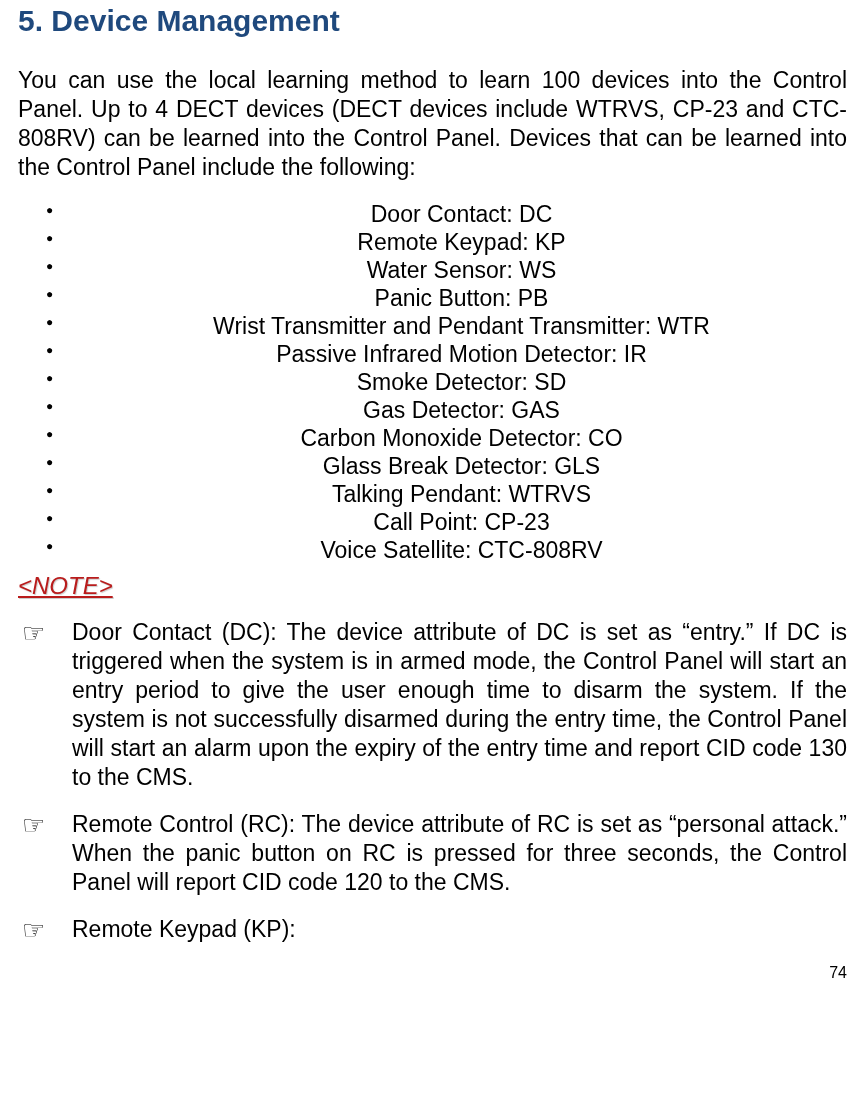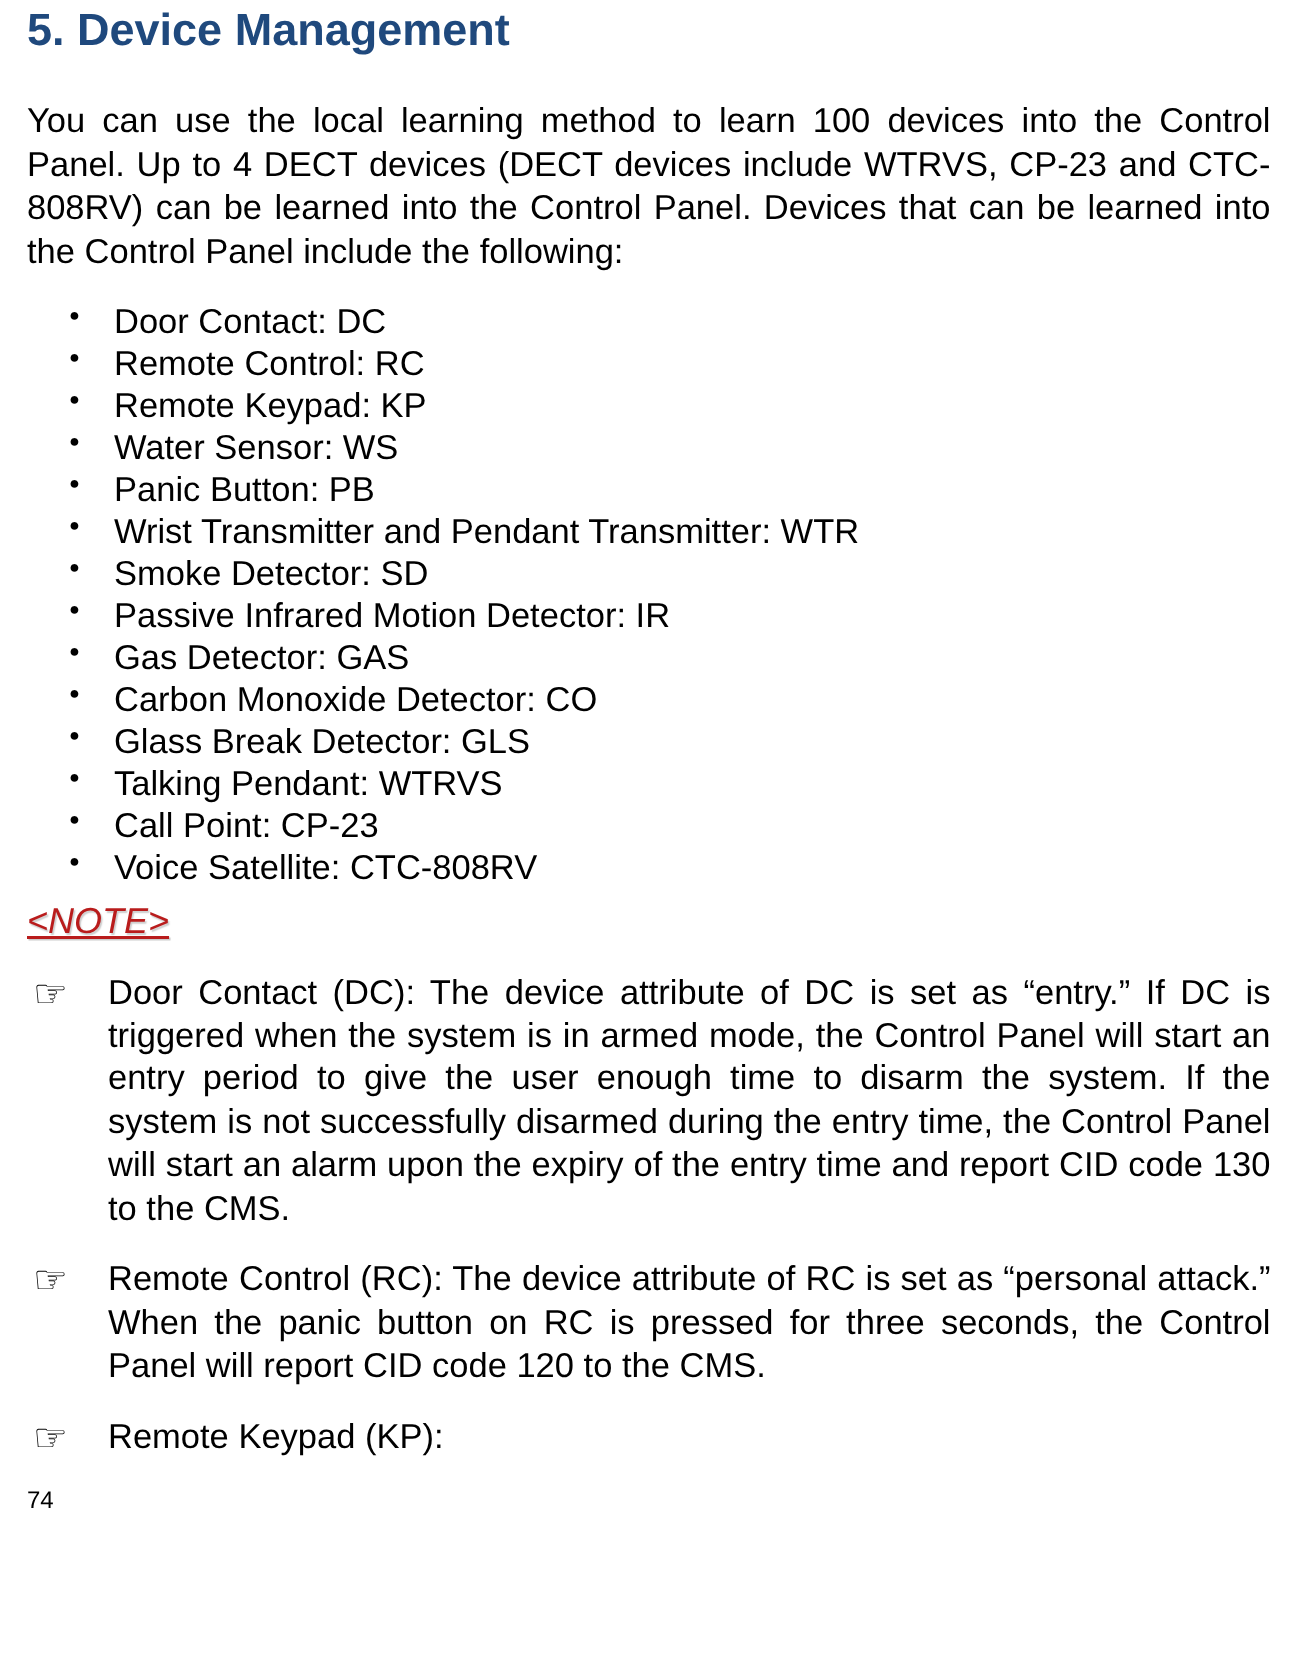--- a/index.html
+++ b/index.html
@@ -24,20 +24,21 @@
     .intro-text {
       font-size: 23px;
       line-height: 1.26;
       text-align: justify;
       margin-bottom: 18px;
     }
     .device-list {
       list-style: none;
       margin-left: 28px;
       margin-bottom: 8px;
+      text-align: center;
     }
     .device-list li {
       font-size: 23px;
       line-height: 1.22;
       position: relative;
       padding-left: 30px;
     }
     .device-list li::before {
       content: "●";
       position: absolute;
@@ -64,41 +65,40 @@
       flex-shrink: 0;
       padding-left: 4px;
     }
     .note-text {
       font-size: 23px;
       line-height: 1.26;
       text-align: justify;
       flex: 1;
     }
     .page-number {
-      text-align: left;
+      text-align: right;
       font-size: 16px;
       margin-top: 16px;
     }
   </style>
 </head>
 <body>
 
 <h1 class="heading">5. Device Management</h1>
 
 <p class="intro-text">You can use the local learning method to learn 100 devices into the Control Panel. Up to 4 DECT devices (DECT devices include WTRVS, CP-23 and CTC-808RV) can be learned into the Control Panel. Devices that can be learned into the Control Panel include the following:</p>
 
 <ul class="device-list">
   <li>Door Contact: DC</li>
-  <li>Remote Control: RC</li>
   <li>Remote Keypad: KP</li>
   <li>Water Sensor: WS</li>
   <li>Panic Button: PB</li>
   <li>Wrist Transmitter and Pendant Transmitter: WTR</li>
+  <li>Passive Infrared Motion Detector: IR</li>
   <li>Smoke Detector: SD</li>
-  <li>Passive Infrared Motion Detector: IR</li>
   <li>Gas Detector: GAS</li>
   <li>Carbon Monoxide Detector: CO</li>
   <li>Glass Break Detector: GLS</li>
   <li>Talking Pendant: WTRVS</li>
   <li>Call Point: CP-23</li>
   <li>Voice Satellite: CTC-808RV</li>
 </ul>
 
 <div class="note-label">&lt;NOTE&gt;</div>
 

